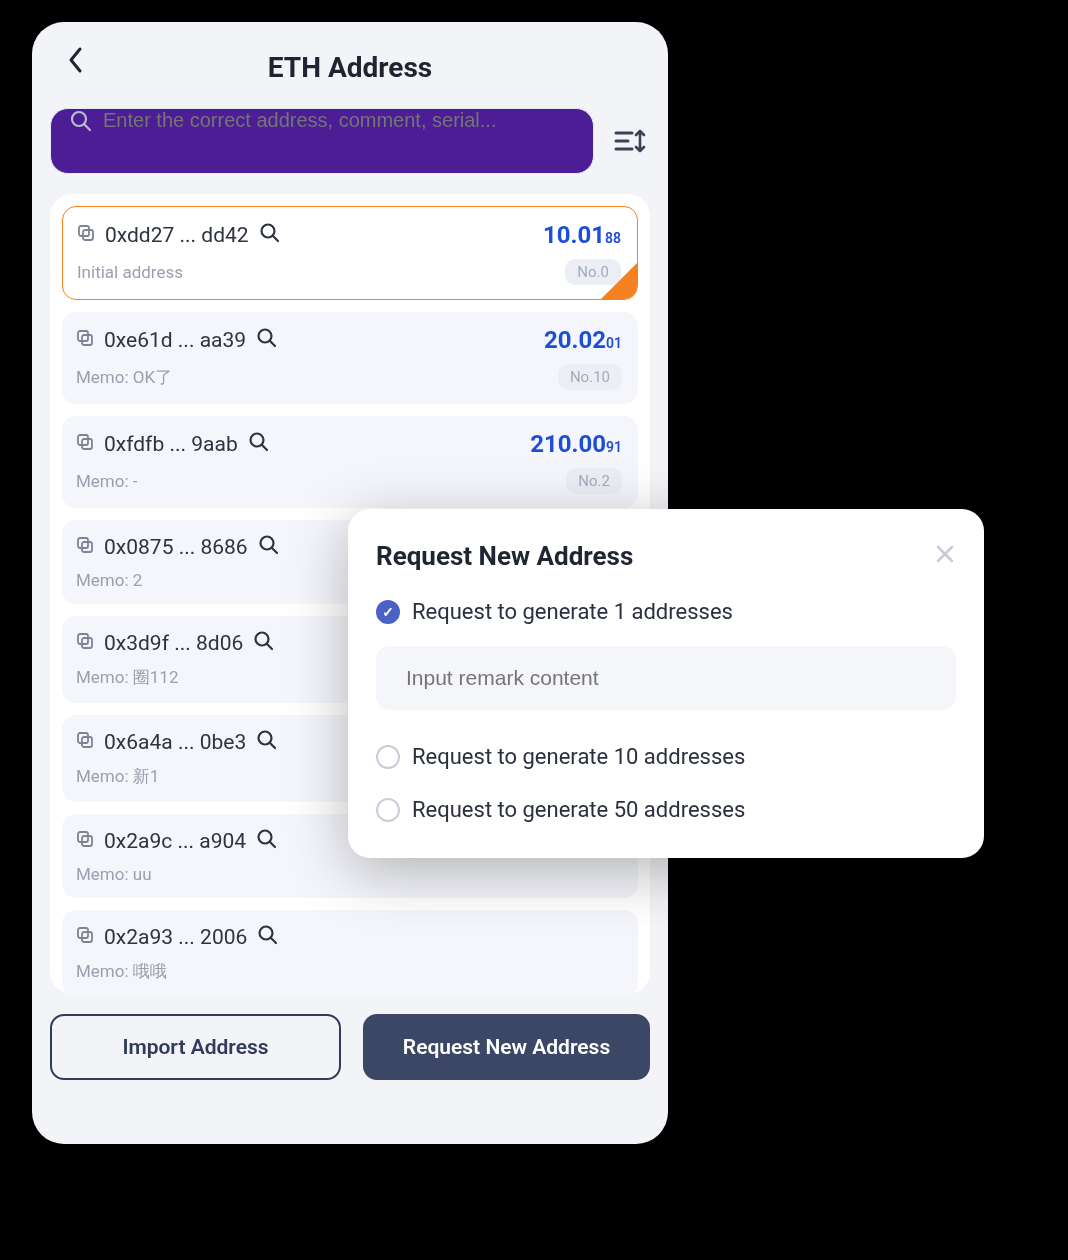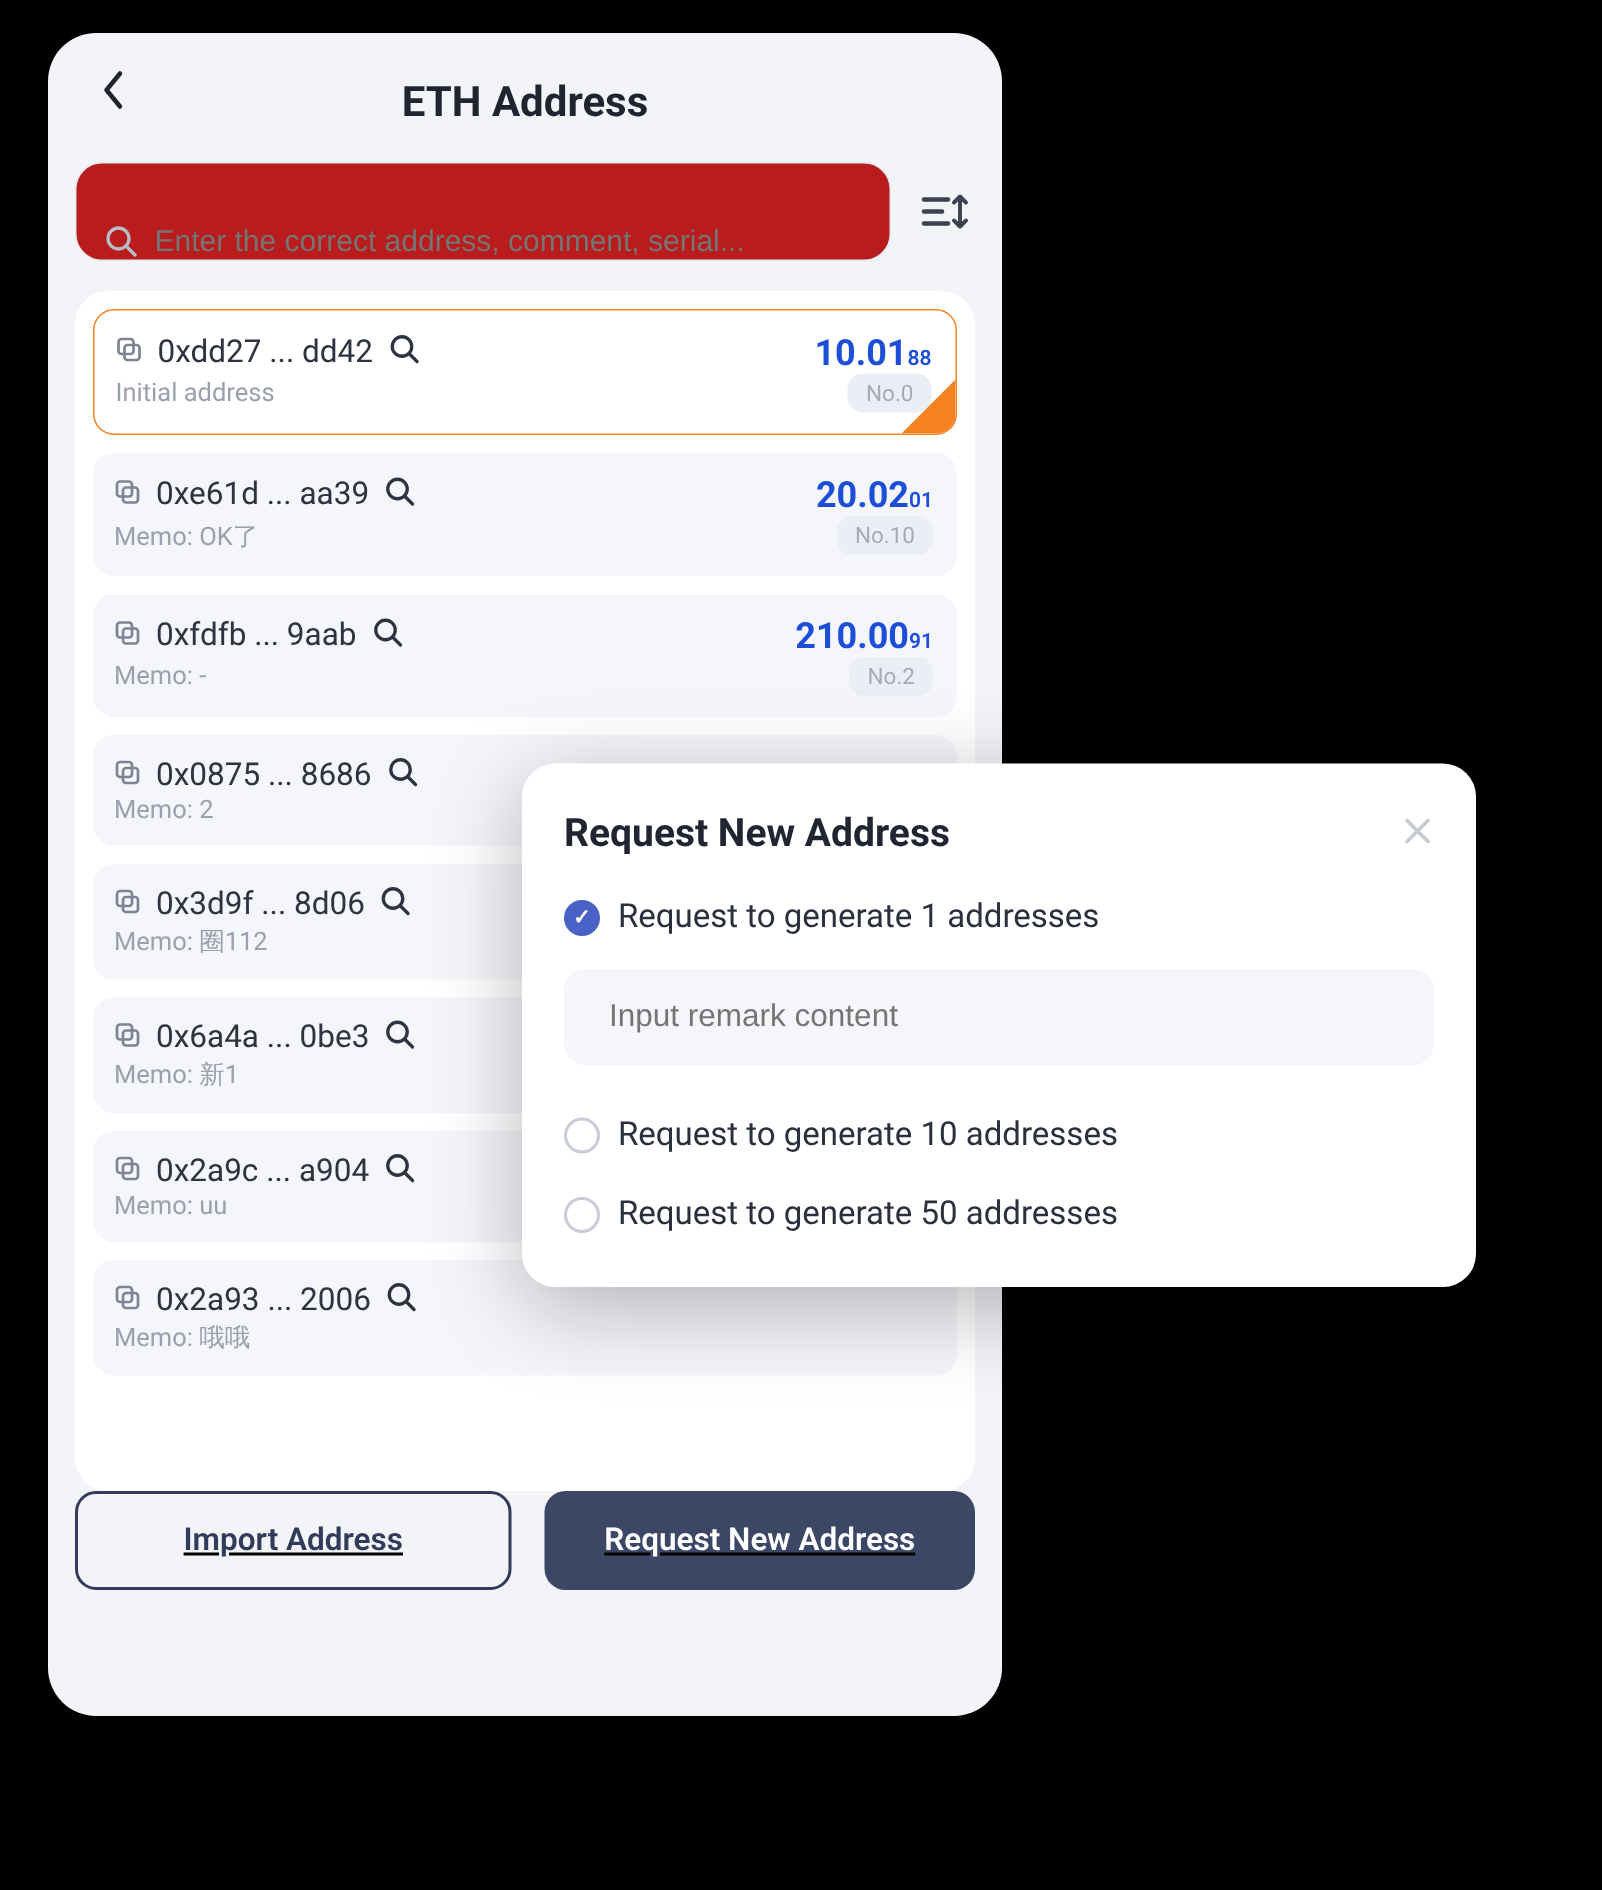--- a/index.html
+++ b/index.html
@@ -43,26 +43,26 @@
     color: #1f2430;
   }
   .search-row {
     display: flex;
     align-items: center;
     gap: 18px;
     margin-top: 8px;
   }
   .search-box {
     flex: 1;
-    background: #b91c1c;
+    background: #4c1d95;
     border: 1px solid #e6e8ef;
     border-radius: 18px;
     height: 66px;
     display: flex;
-    align-items: flex-end;
+    align-items: flex-start;
     padding: 0 18px;
     gap: 10px;
   }
   .search-input {
     border: none;
     outline: none;
     font-size: 20px;
     color: #b7bcc9;
     flex: 1;
     background: transparent;
@@ -114,37 +114,38 @@
   .balance {
     margin-left: auto;
     font-size: 24px;
     font-weight: 700;
     color: #1d4ed8;
   }
   .balance-sm { font-size: 14px; font-weight: 600; }
   .addr-row2 {
     display: flex;
     align-items: center;
+    margin-top: 10px;
   }
   .memo {
     font-size: 17px;
     color: #9aa0ae;
   }
   .num-badge {
     margin-left: auto;
     background: #eceef5;
     color: #a5abb9;
     font-size: 15px;
     padding: 4px 12px;
     border-radius: 10px;
   }
   .bottom-bar {
     display: flex;
     gap: 22px;
-    text-decoration: underline;
+    margin-top: 20px;
   }
   .btn {
     flex: 1;
     height: 66px;
     border-radius: 14px;
     display: flex;
     align-items: center;
     justify-content: center;
     font-size: 21px;
     font-weight: 600;

